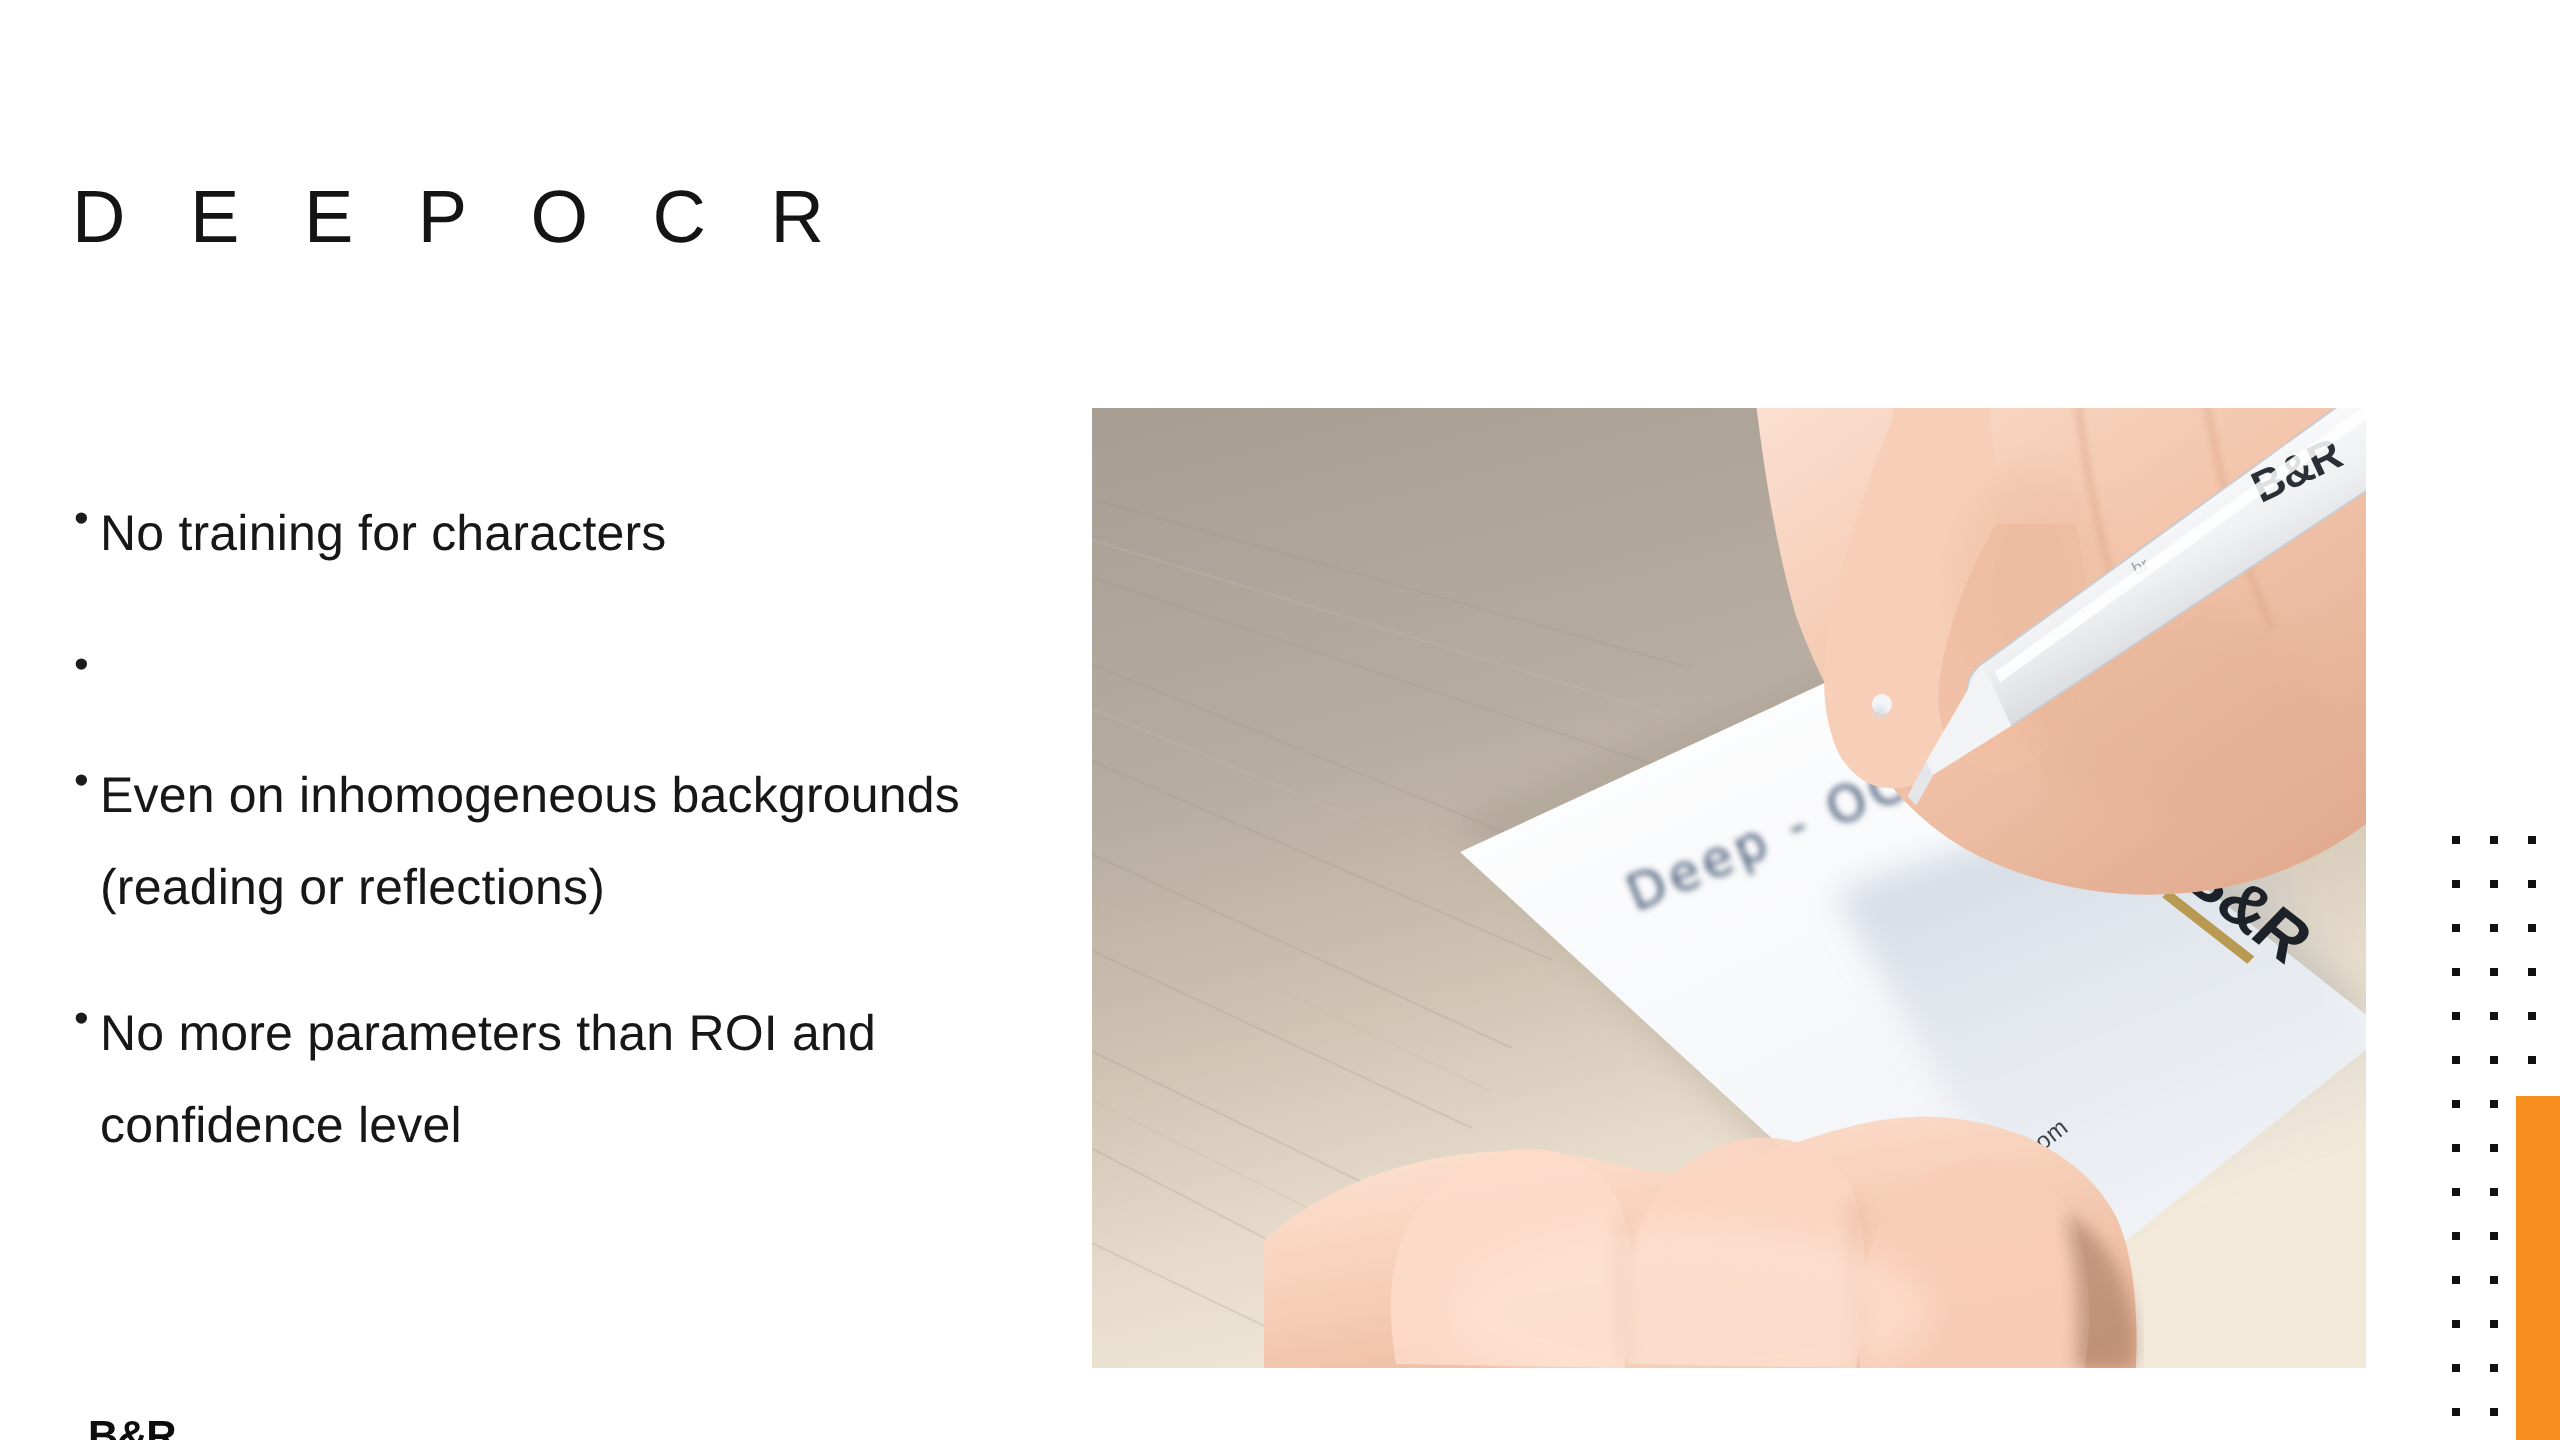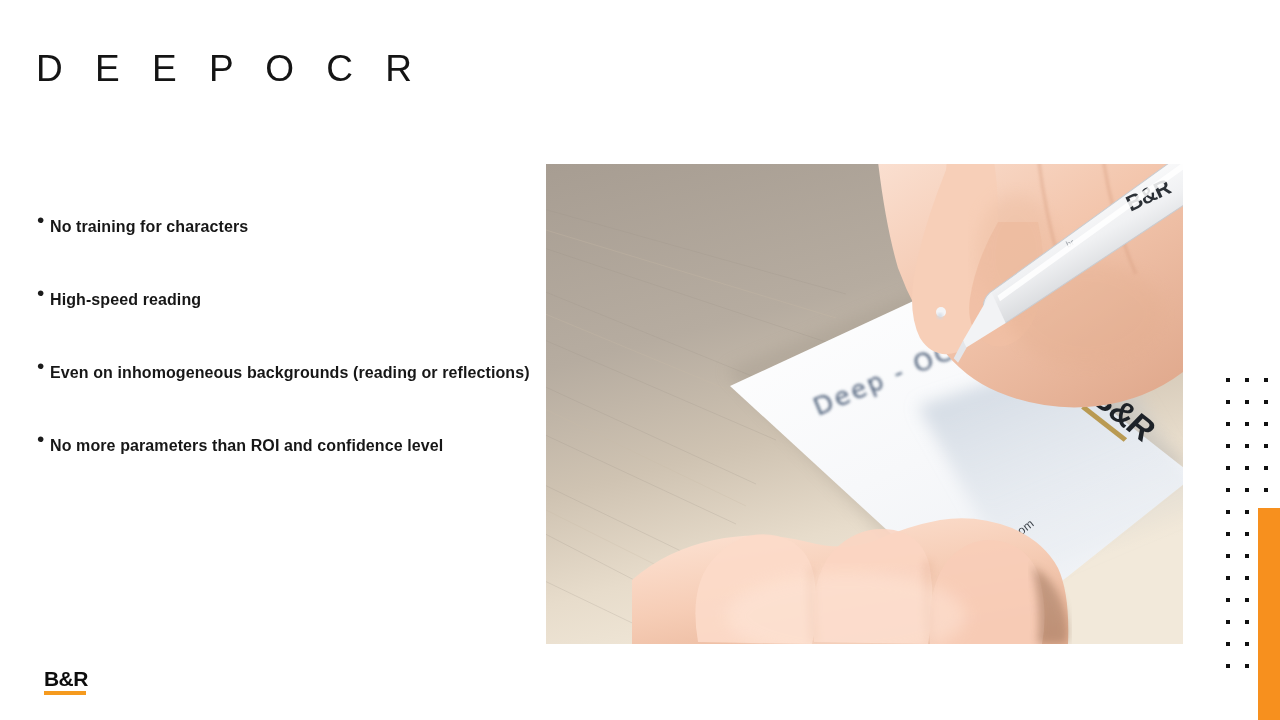--- a/index.html
+++ b/index.html
@@ -12,20 +12,21 @@
     height: 720px;
     overflow: hidden;
     font-family: "Liberation Sans", sans-serif;
     position: relative;
   }
 
   .slide {
     position: absolute;
     inset: 0;
     background: #ffffff;
+    margin-top: 40px;
   }
 
   
   .slide-title {
     position: absolute;
     left: 36px;
     top: 48px;
     font-size: 37px;
     letter-spacing: 11px;
     color: #141414;
@@ -49,25 +50,25 @@
     width: 20px;
     min-width: 20px;
     font-size: 21px;
     line-height: 31px;
     color: #1c1c1c;
     text-align: left;
     padding-left: 7px;
     box-sizing: border-box;
   }
   .bullet-text {
-    font-size: 16px;
+    font-size: 25px;
     line-height: 46px;
     color: #171717;
     letter-spacing: 0.1px;
-    font-weight: 700;
+    font-weight: 400;
   }
 
   
   .photo {
     position: absolute;
     left: 546px;
     top: 164px;
     width: 637px;
     height: 480px;
     overflow: hidden;
@@ -136,21 +137,20 @@
 
   <div class="bullets">
 
     <div class="bullet-row">
       <span class="bullet-dot">•</span>
       <span class="bullet-text">No training for characters</span>
     </div>
 
     <div class="bullet-row">
       <span class="bullet-dot">•</span>
-      <span class="bullet-text">High-speed reading</span>
     </div>
 
     <div class="bullet-row">
       <span class="bullet-dot">•</span>
       <span class="bullet-text">Even on inhomogeneous backgrounds (reading or reflections)</span>
     </div>
 
     <div class="bullet-row">
       <span class="bullet-dot">•</span>
       <span class="bullet-text">No more parameters than ROI and confidence level</span>

